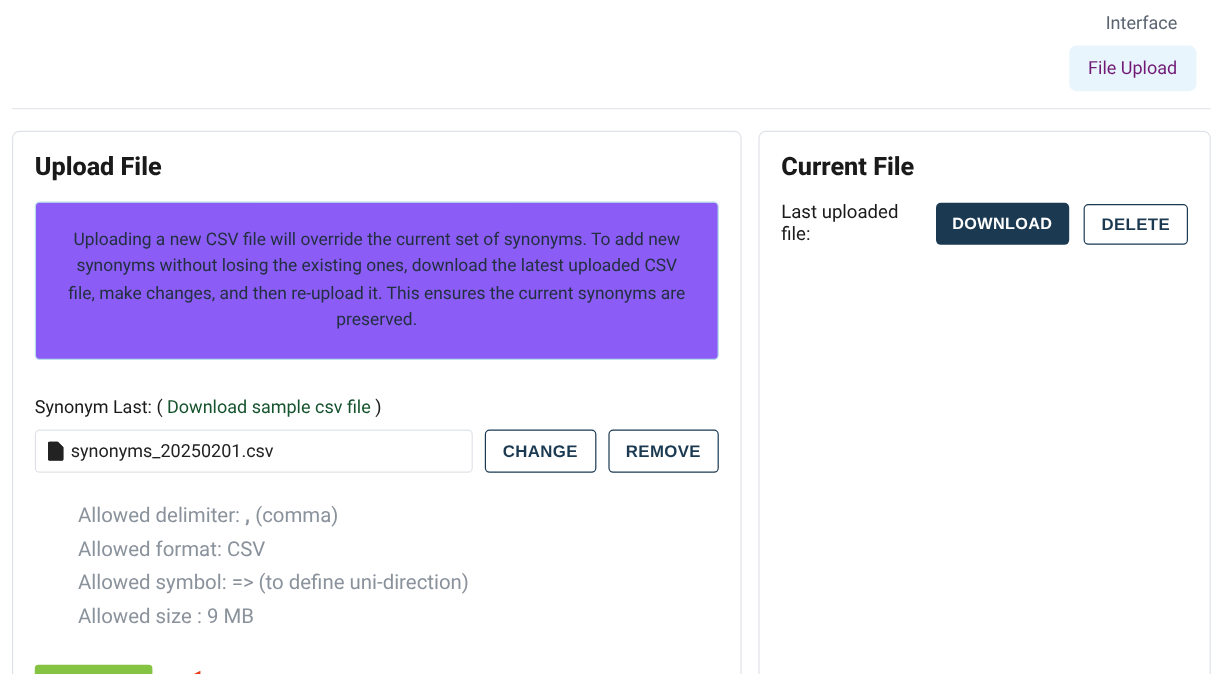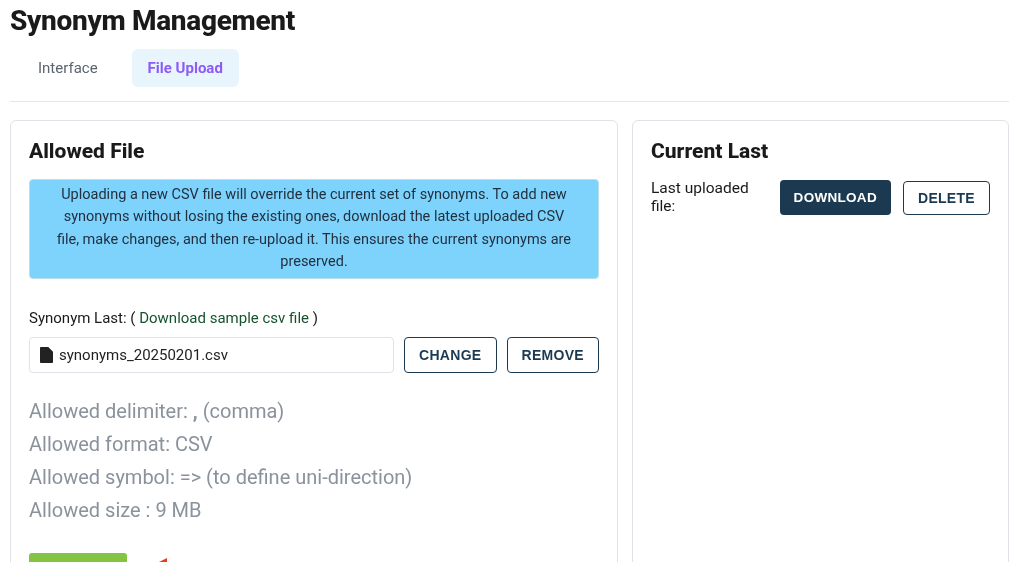--- a/index.html
+++ b/index.html
@@ -16,36 +16,35 @@
     padding: 0 10px;
   }
   .page-title {
     font-size: 28px;
     font-weight: 800;
     margin: 4px 0 12px 0;
     letter-spacing: -0.3px;
   }
   .tabs {
     display: flex;
-    gap: 18px;
     align-items: flex-end;
     padding: 0 12px 14px 12px;
     border-bottom: 1px solid #e4e7eb;
+    flex-direction: column;
   }
   .tab {
     font-size: 15px;
     padding: 10px 16px;
     border-radius: 6px;
     color: #5b6470;
     cursor: pointer;
   }
   .tab.active {
     background: #e9f5fc;
-    color: #8b5cf6;
-    font-weight: bold;
+    color: #701a75;
   }
   .content-row {
     display: flex;
     gap: 14px;
     margin-top: 18px;
   }
   .card {
     border: 1px solid #dfe3e8;
     border-radius: 6px;
     padding: 18px 18px 20px 18px;
@@ -53,23 +52,23 @@
   }
   .card-left { flex: 0 0 608px; min-height: 430px;}
   .card-right { flex: 1; }
   .card-title {
     font-size: 21px;
     font-weight: 800;
     margin: 0 0 16px 0;
   }
   .info-box {
     border: 1px solid #b8e0e8;
-    background: #7dd3fc;
-    border-radius: 4px;
-    padding: 4px 22px;
+    background: #8b5cf6;
+    border-radius: 4px;
+    padding: 20px 22px;
     text-align: center;
     color: #223040;
     line-height: 1.55;
     font-size: 14.5px;
   }
   .file-label-row {
     margin-top: 30px;
     font-size: 15px;
   }
   .file-label-row .paren { color:#1a1a1a;}
@@ -103,22 +102,23 @@
     font-weight: 600;
     font-size: 14px;
     padding: 8px 14px;
     border-radius: 4px;
     cursor: pointer;
     letter-spacing: 0.3px;
   }
   .hints {
     margin-top: 22px;
     color: #8a929c;
-    font-size: 20px;
+    font-size: 17px;
     line-height: 1.65;
+    margin-left: 36px;
   }
   .hints .strong { font-weight:700; color:#8a929c; }
   .upload-row {
     margin-top: 26px;
     display: flex;
     align-items: center;
     gap: 12px;
   }
   .btn-upload {
     background: #85c442;
@@ -150,31 +150,30 @@
     padding: 10px 14px;
     border-radius: 4px;
     cursor: pointer;
     letter-spacing: 0.3px;
   }
 </style>
 </head>
 <body>
 
 <div class="page">
-  <h1 class="page-title">Synonym Management</h1>
 
   <div class="tabs">
     <div class="tab">Interface</div>
     <div class="tab active">File Upload</div>
   </div>
 
   <div class="content-row">
 
     <div class="card card-left">
-      <h2 class="card-title">Allowed File</h2>
+      <h2 class="card-title">Upload File</h2>
 
       <div class="info-box">Uploading a new CSV file will override the current set of synonyms. To add new synonyms without losing the existing ones, download the latest uploaded CSV file, make changes, and then re-upload it. This ensures the current synonyms are preserved.</div>
 
       <div class="file-label-row">
         <span>Synonym Last: ( </span><span class="link">Download sample csv file</span><span class="paren"> )</span>
       </div>
 
       <div class="file-row">
         <div class="file-display">
           <span class="file-icon">
@@ -202,21 +201,21 @@
         <button class="btn-upload">UPLOAD</button>
         <span class="arrow">
           <svg width="90" height="32" viewBox="0 0 90 32">
             <polygon points="0,16 28,2 28,10 90,10 90,22 28,22 28,30" fill="#ea3b1a"></polygon>
           </svg>
         </span>
       </div>
     </div>
 
     <div class="card card-right">
-      <h2 class="card-title">Current Last</h2>
+      <h2 class="card-title">Current File</h2>
       <div class="current-row">
         <span>Last uploaded file:</span>
         <button class="btn-dark">DOWNLOAD</button>
         <button class="btn-outline">DELETE</button>
       </div>
     </div>
   </div>
 </div>
 
 </body></html>

